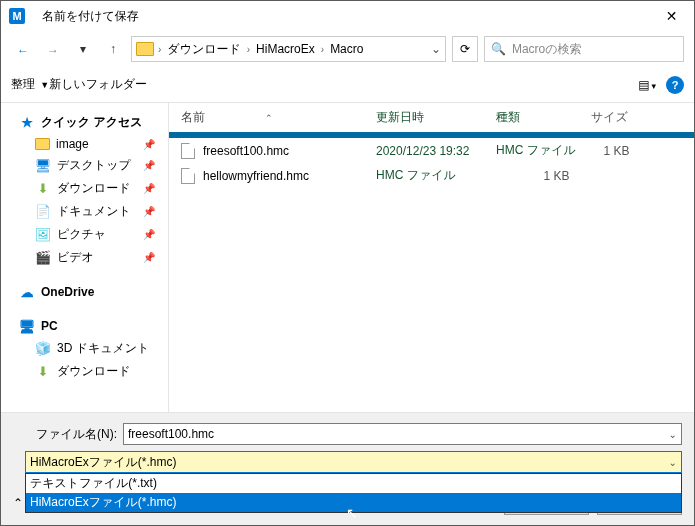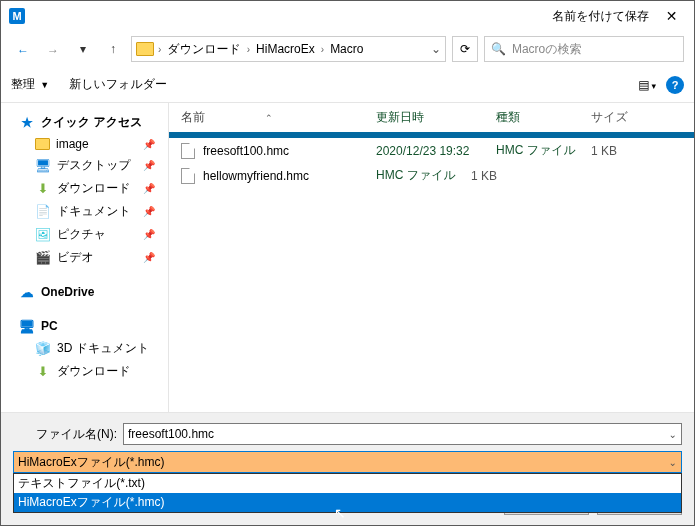--- a/index.html
+++ b/index.html
@@ -1,31 +1,31 @@
 <!DOCTYPE html>
 <html><head>
 <meta charset="utf-8">
 <style>
 * { box-sizing: border-box; margin: 0; padding: 0; font-family: "Yu Gothic UI", "Meiryo", sans-serif; font-size: 12px; }
 body { width: 695px; height: 526px; background: #fff; display: flex; flex-direction: column; border: 1px solid #5a5a5a; overflow: hidden; }
 .titlebar { height: 30px; display: flex; align-items: center; padding-left: 8px; }
 .app-icon { width: 16px; height: 16px; background: #0078d4; color: #fff; font-weight: bold; display: flex; align-items: center; justify-content: center; font-size: 11px; border-radius: 2px; }
-.title { margin-left: 26px; flex: 1; text-align: right; }
+.title { margin-left: 17px; flex: 1; }
 .close-btn { width: 45px; height: 30px; display: flex; align-items: center; justify-content: center; font-size: 14px; }
 .addrbar { height: 36px; display: flex; align-items: center; padding: 0 10px; gap: 6px; }
 .navbtn { width: 24px; height: 24px; display: flex; align-items: center; justify-content: center; color: #888; border-radius: 2px; }
 .navbtn.active { color: #0078d4; }
 .breadcrumb { flex: 1; height: 26px; border: 1px solid #ccc; display: flex; align-items: center; padding: 0 4px; gap: 4px; }
 .folder-icon { width: 18px; height: 14px; background: #ffd75e; border: 1px solid #d4a017; border-radius: 1px; }
 .bc-sep { color: #666; font-size: 10px; }
 .bc-item { padding: 0 2px; }
 .bc-drop { margin-left: auto; color: #555; }
 .refresh { width: 26px; height: 26px; border: 1px solid #ccc; display: flex; align-items: center; justify-content: center; }
 .searchbox { width: 200px; height: 26px; border: 1px solid #ccc; display: flex; align-items: center; padding: 0 6px; gap: 6px; color: #888; }
-.toolbar { height: 36px; border-bottom: 1px solid #e5e5e5; display: flex; align-items: center; padding: 0 10px; gap: 20px; background: #fff; }
+.toolbar { height: 36px; border-bottom: 1px solid #e5e5e5; display: flex; align-items: center; padding: 0 10px; background: #fff; }
 .toolbar .right { margin-left: auto; display: flex; gap: 10px; align-items: center; }
 .help-icon { width: 18px; height: 18px; background: #0078d4; color: #fff; border-radius: 50%; display: flex; align-items: center; justify-content: center; font-size: 11px; font-weight: bold; }
 .content { flex: 1; display: flex; overflow: hidden; }
 .sidebar { width: 168px; border-right: 1px solid #e5e5e5; padding: 8px 0; overflow: hidden; }
 .tree-item { display: flex; align-items: center; padding: 3px 4px 3px 18px; gap: 6px; white-space: nowrap; }
 .tree-item.bold { font-weight: 600; }
 .tree-item.sub { padding-left: 34px; }
 .ico { width: 16px; height: 16px; display: flex; align-items: center; justify-content: center; font-size: 13px; }
 .ico.folder { background: #ffd75e; border: 1px solid #d4a017; height: 12px; width: 15px; border-radius: 1px; }
 .ico.star { color: #0078d4; }
@@ -43,26 +43,26 @@
 .headers { display: flex; padding: 6px 12px; border-bottom: 6px solid #0369a1; color: #444; }
 .col-name { flex: 0 0 195px; display: flex; align-items: center; }
 .col-date { flex: 0 0 120px; }
 .col-type { flex: 0 0 95px; }
 .col-size { flex: 1; }
 .sort { font-size: 9px; margin-left: 60px; color: #555; }
 .file-row { display: flex; padding: 4px 12px; align-items: center; }
 .file-row .fico { width: 14px; height: 16px; border: 1px solid #999; background: #fff; margin-right: 8px; position: relative; }
 .file-row .fico::after { content: ""; position: absolute; top: -1px; right: -1px; border: 3px solid transparent; border-top-color: #fff; border-right-color: #fff; }
 .col-date, .col-type { color: #14532d; }
-.col-size { color: #555; text-align: left; padding-right: 40px; }
+.col-size { color: #555; text-align: center; padding-right: 40px; }
 .bottom { border-top: 1px solid #e5e5e5; background: #f0f0f0; padding: 10px 12px 10px 12px; }
 .form-row { display: flex; align-items: center; margin-bottom: 6px; }
 .form-row label { width: 110px; text-align: right; padding-right: 6px; }
 .form-row .field { flex: 1; border: 1px solid #7a7a7a; background: #fff; height: 22px; padding: 0 4px; display: flex; align-items: center; position: relative; }
-.form-row .field.drop-open { background: #fdba74; border-color: #0078d4; }
+.form-row .field.drop-open { background: #fef9c3; border-color: #0078d4; margin-left: 12px; }
 .drop-arrow { margin-left: auto; font-size: 10px; color: #555; }
 .dropdown { position: absolute; left: -1px; right: -1px; top: 21px; background: #fff; border: 1px solid #333; z-index: 10; }
 .dropdown .opt { padding: 1px 4px; }
 .dropdown .opt.sel { background: #0078d4; color: #fff; }
 .bottom-actions { display: flex; align-items: center; margin-top: 18px; gap: 8px; }
 .hide-folders { display: flex; align-items: center; gap: 4px; }
 .btn { width: 85px; height: 24px; border: 1px solid #999; background: #e1e1e1; display: flex; align-items: center; justify-content: center; color: #888; }
 .caret { font-size: 9px; margin-left: 2px; }
 .cursor { position: absolute; left: 320px; top: 12px; font-size: 14px; pointer-events: none; }
 </style>

